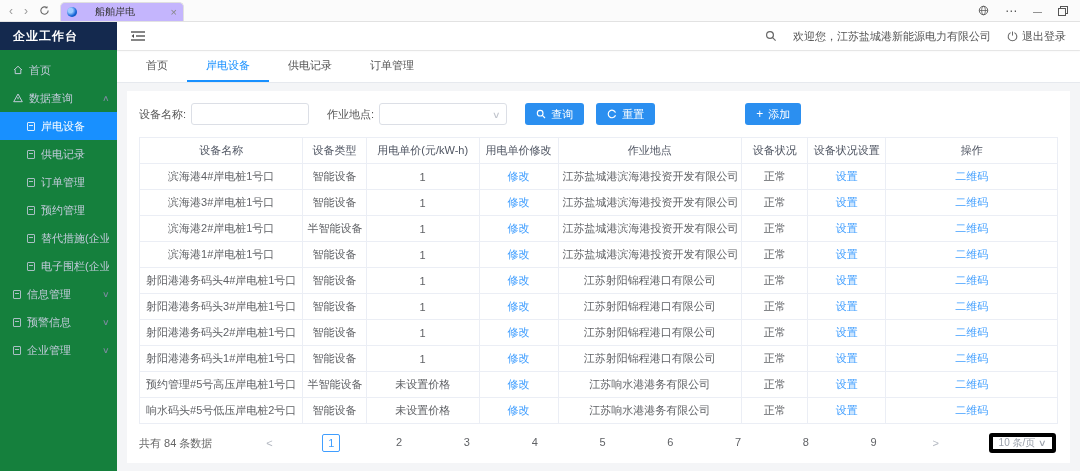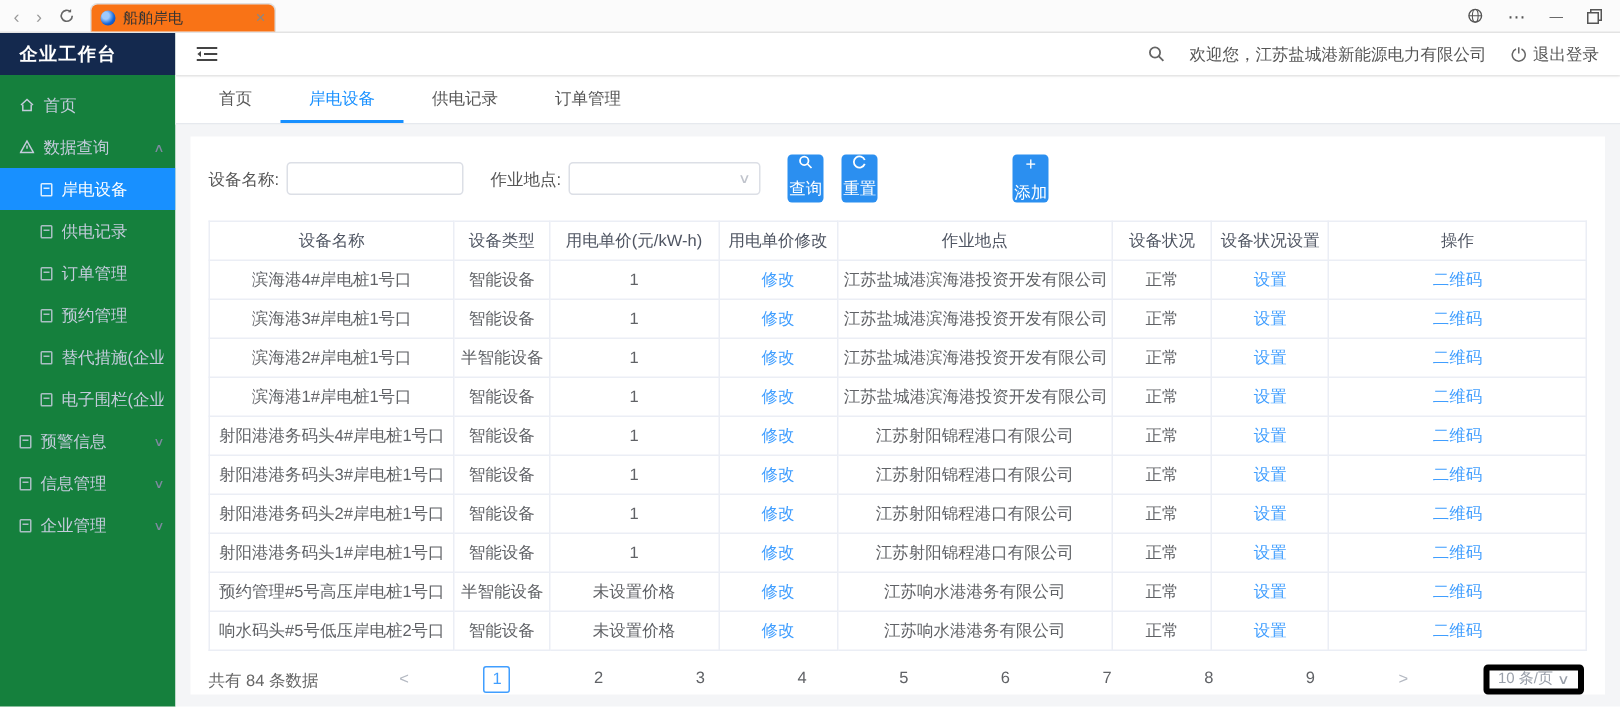--- a/index.html
+++ b/index.html
@@ -5,23 +5,23 @@
   * { margin:0; padding:0; box-sizing:border-box; }
   html,body { width:1080px; height:472px; overflow:hidden;
     font-family:"Liberation Sans","DejaVu Sans",sans-serif; background:#fff; }
 
   
   .browser-bar { height:22px; background:#fbfbfb; border-bottom:1px solid #e3e3e3;
     display:flex; align-items:center; font-size:11px; color:#666; }
   .nav-icons { display:flex; align-items:center; gap:11px; padding:0 10px 0 9px; }
   .nav-glyph { font-size:12px; color:#9a9a9a; line-height:1; cursor:default; }
   .icon-back::before{content:"‹";} .icon-fwd::before{content:"›";}
-  .browser-tab { align-self:flex-end; height:19px; width:124px; background:#f97316;
+  .browser-tab { align-self:flex-end; height:19px; width:124px; background:#c4b5fd;
     border:1px solid #e0e0e0; border-bottom:none; border-radius:5px 5px 0 0;
-    display:flex; align-items:center; gap:5px; padding:0 6px; font-size:10px; color:#333; }
+    display:flex; align-items:center; gap:18px; padding:0 6px; font-size:10px; color:#333; }
   .favicon { width:10px; height:10px; border-radius:50%; flex:none;
     background:radial-gradient(circle at 35% 35%, #9ecbff 0 25%, #1565d8 60%, #0b3f94 100%); }
   .tab-title { flex:1; overflow:hidden; white-space:nowrap; }
   .icon-x::before { content:"×"; color:#888; font-size:11px; }
   .win-icons { margin-left:auto; display:flex; align-items:center; gap:16px; padding-right:12px; color:#555; }
   .icon-more::before { content:"⋯"; font-size:12px; }
   .icon-min::before { content:"—"; font-size:9px; }
 
   
   .app { display:flex; height:449px; }
@@ -65,23 +65,23 @@
 
   .filter-row { display:flex; align-items:center; font-size:11px; color:#555;
     margin:2px 0 12px; }
   .filter-label { margin-right:5px; }
   .text-input { width:118px; height:22px; border:1px solid #dcdfe6; border-radius:3px;
     margin-right:18px; font-size:11px; padding:0 6px; outline:none; }
   .select-box { width:128px; height:22px; border:1px solid #dcdfe6; border-radius:3px;
     display:flex; align-items:center; justify-content:flex-end; padding:0 7px;
     color:#c0c4cc; margin-right:18px; cursor:pointer; }
   .chev-down::before { content:"∨"; font-size:9px; transform:scaleX(1.3); display:inline-block; }
-  .btn { height:32px; background:#2b8ff0; color:#fff; border:none; border-radius:3px;
-    padding:0 1px; font-size:11px; display:inline-flex; align-items:center; gap:5px;
-    cursor:pointer; margin-right:12px; font-family:inherit;flex-direction:column; }
+  .btn { height:22px; background:#2b8ff0; color:#fff; border:none; border-radius:3px;
+    padding:0 11px; font-size:11px; display:inline-flex; align-items:center; gap:5px;
+    cursor:pointer; margin-right:12px; font-family:inherit; }
   .btn-add { margin-left:78px; }
   .icon-plus::before { content:"+"; font-size:12px; line-height:1; }
 
   table { width:100%; border-collapse:collapse; font-size:11px; color:#606266;
     table-layout:fixed; }
   th, td { border:1px solid #ebeef5; height:26px; text-align:center; padding:0 4px;
     overflow:hidden; white-space:nowrap; font-weight:normal; }
   th { color:#4f5562; }
   .link { color:#409eff; cursor:pointer; }
 
@@ -180,26 +180,26 @@
         <span class="box-icon"></span>
         <span class="menu-label">替代措施(企业)</span>
       </div>
       <div class="menu-item child">
         <span class="box-icon"></span>
         <span class="menu-label">电子围栏(企业)</span>
       </div>
 
       <div class="menu-item">
         <span class="box-icon"></span>
+        <span class="menu-label">信息管理</span>
+        <span class="caret caret-down"></span>
+      </div>
+      <div class="menu-item">
+        <span class="box-icon"></span>
         <span class="menu-label">预警信息</span>
-        <span class="caret caret-down"></span>
-      </div>
-      <div class="menu-item">
-        <span class="box-icon"></span>
-        <span class="menu-label">信息管理</span>
         <span class="caret caret-down"></span>
       </div>
       <div class="menu-item">
         <span class="box-icon"></span>
         <span class="menu-label">企业管理</span>
         <span class="caret caret-down"></span>
       </div>
 
     </div>
   </div>

